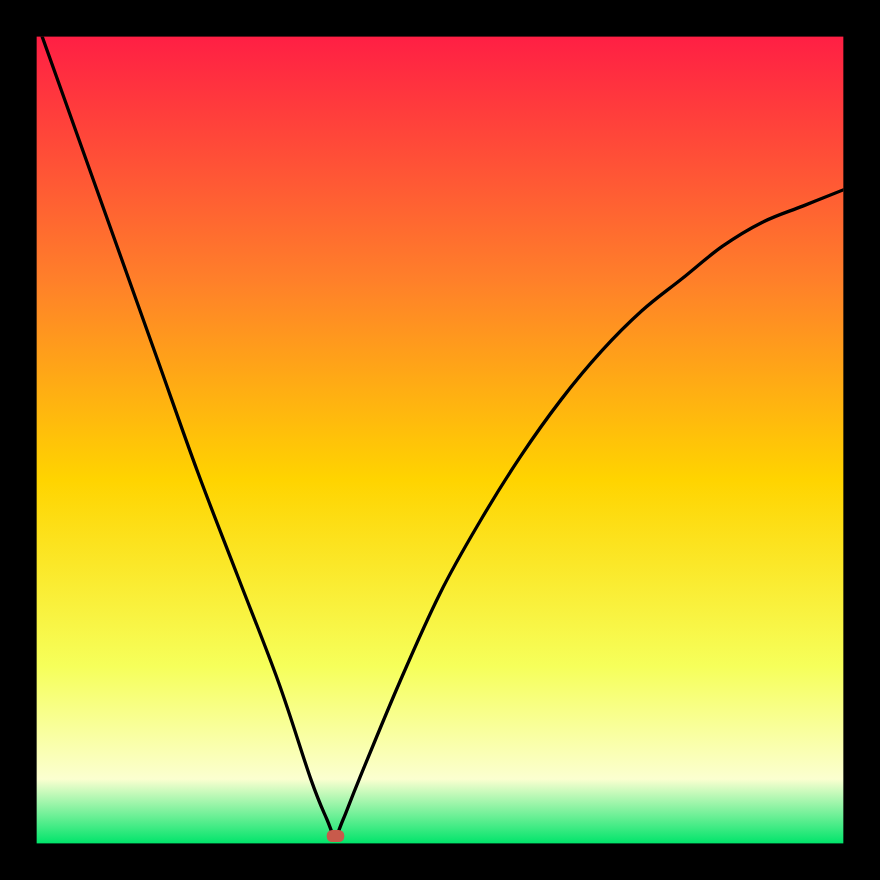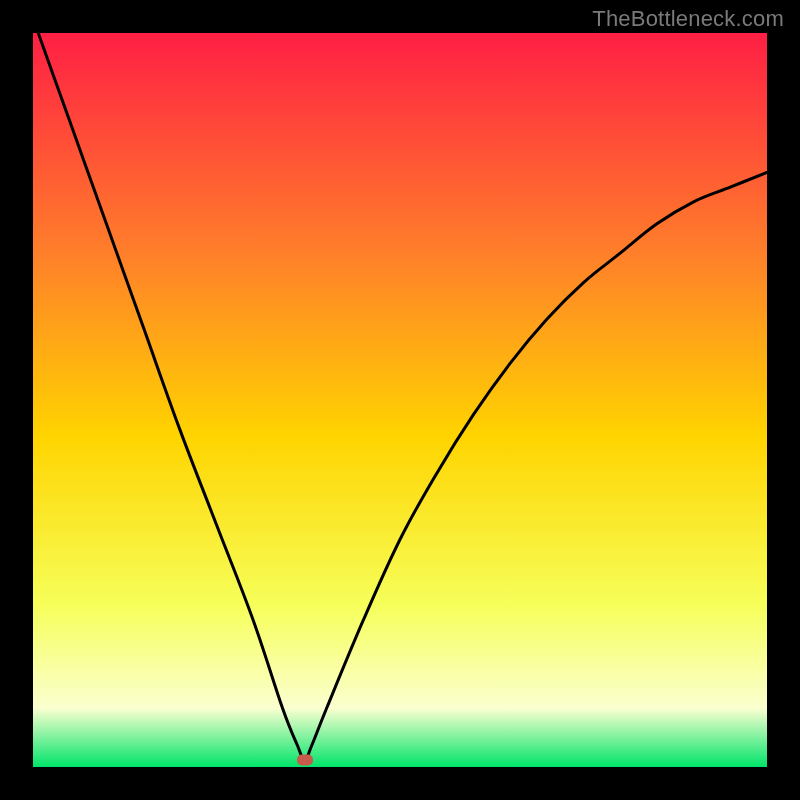--- a/index.html
+++ b/index.html
@@ -76,15 +76,14 @@
     </svg>
 
     <svg class="curve-svg" viewBox="0 0 734 734" preserveAspectRatio="none">
       <path id="curve-path" d="M 0 -14.680000000000064 C 6.606 3.8167999999999545, 23.488000000000003 51.086400000000026, 36.7 88.08000000000004 C 49.912000000000006 125.07360000000006, 60.18800000000001 153.84640000000005, 73.4 190.84000000000003 C 86.61200000000001 227.83360000000002, 96.88799999999999 256.6064, 110.1 293.6 C 123.312 330.59360000000004, 133.58800000000002 360.68760000000003, 146.8 396.36 C 160.012 432.0324, 170.288 457.42879999999997, 183.5 491.78 C 196.712 526.1312, 208.30919999999998 554.1700000000001, 220.2 587.2 C 232.0908 620.23, 241.63280000000003 652.8196, 249.56000000000003 675.28 C 257.48720000000003 697.7403999999999, 260.2764 702.7316000000001, 264.24 711.98 C 268.2036 721.2284, 268.9376 726.66, 271.58 726.66 C 274.2224 726.66, 274.95640000000003 721.2284, 278.92 711.98 C 282.8836 702.7316000000001, 284.3516 697.7403999999999, 293.6 675.28 C 302.8484 652.8196, 317.088 617.5876000000001, 330.3 587.2 C 343.512 556.8124, 353.788 532.884, 367 506.46000000000004 C 380.212 480.036, 390.48800000000006 462.86039999999997, 403.70000000000005 440.4 C 416.91200000000003 417.9396, 427.188 401.498, 440.4 381.68 C 453.61199999999997 361.862, 463.88800000000003 347.4756, 477.1 330.29999999999995 C 490.312 313.1243999999999, 500.58799999999997 300.79319999999996, 513.8 286.26 C 527.012 271.7268, 537.288 261.4508, 550.5 249.56 C 563.712 237.66920000000002, 573.988 230.76960000000003, 587.2 220.20000000000005 C 600.412 209.63040000000007, 610.688 200.08840000000006, 623.9 190.84000000000003 C 637.112 181.5916, 647.388 175.42599999999993, 660.6 168.81999999999994 C 673.812 162.21399999999994, 684.088 159.42479999999998, 697.3 154.14 C 710.512 148.8552, 727.394 142.10239999999993, 734 139.45999999999992" fill="none" stroke="#000000" stroke-width="3" stroke-linecap="round" stroke-linejoin="round"></path>
     </svg>
 
     <div class="marker" id="marker" style="left: 271.58px; top: 726.66px; background: rgb(200, 90, 75);"></div>
 
   </div>
 
-  <div class="watermark">TheBottleneck.com</div>
 
 </div>
 
 </body></html>

